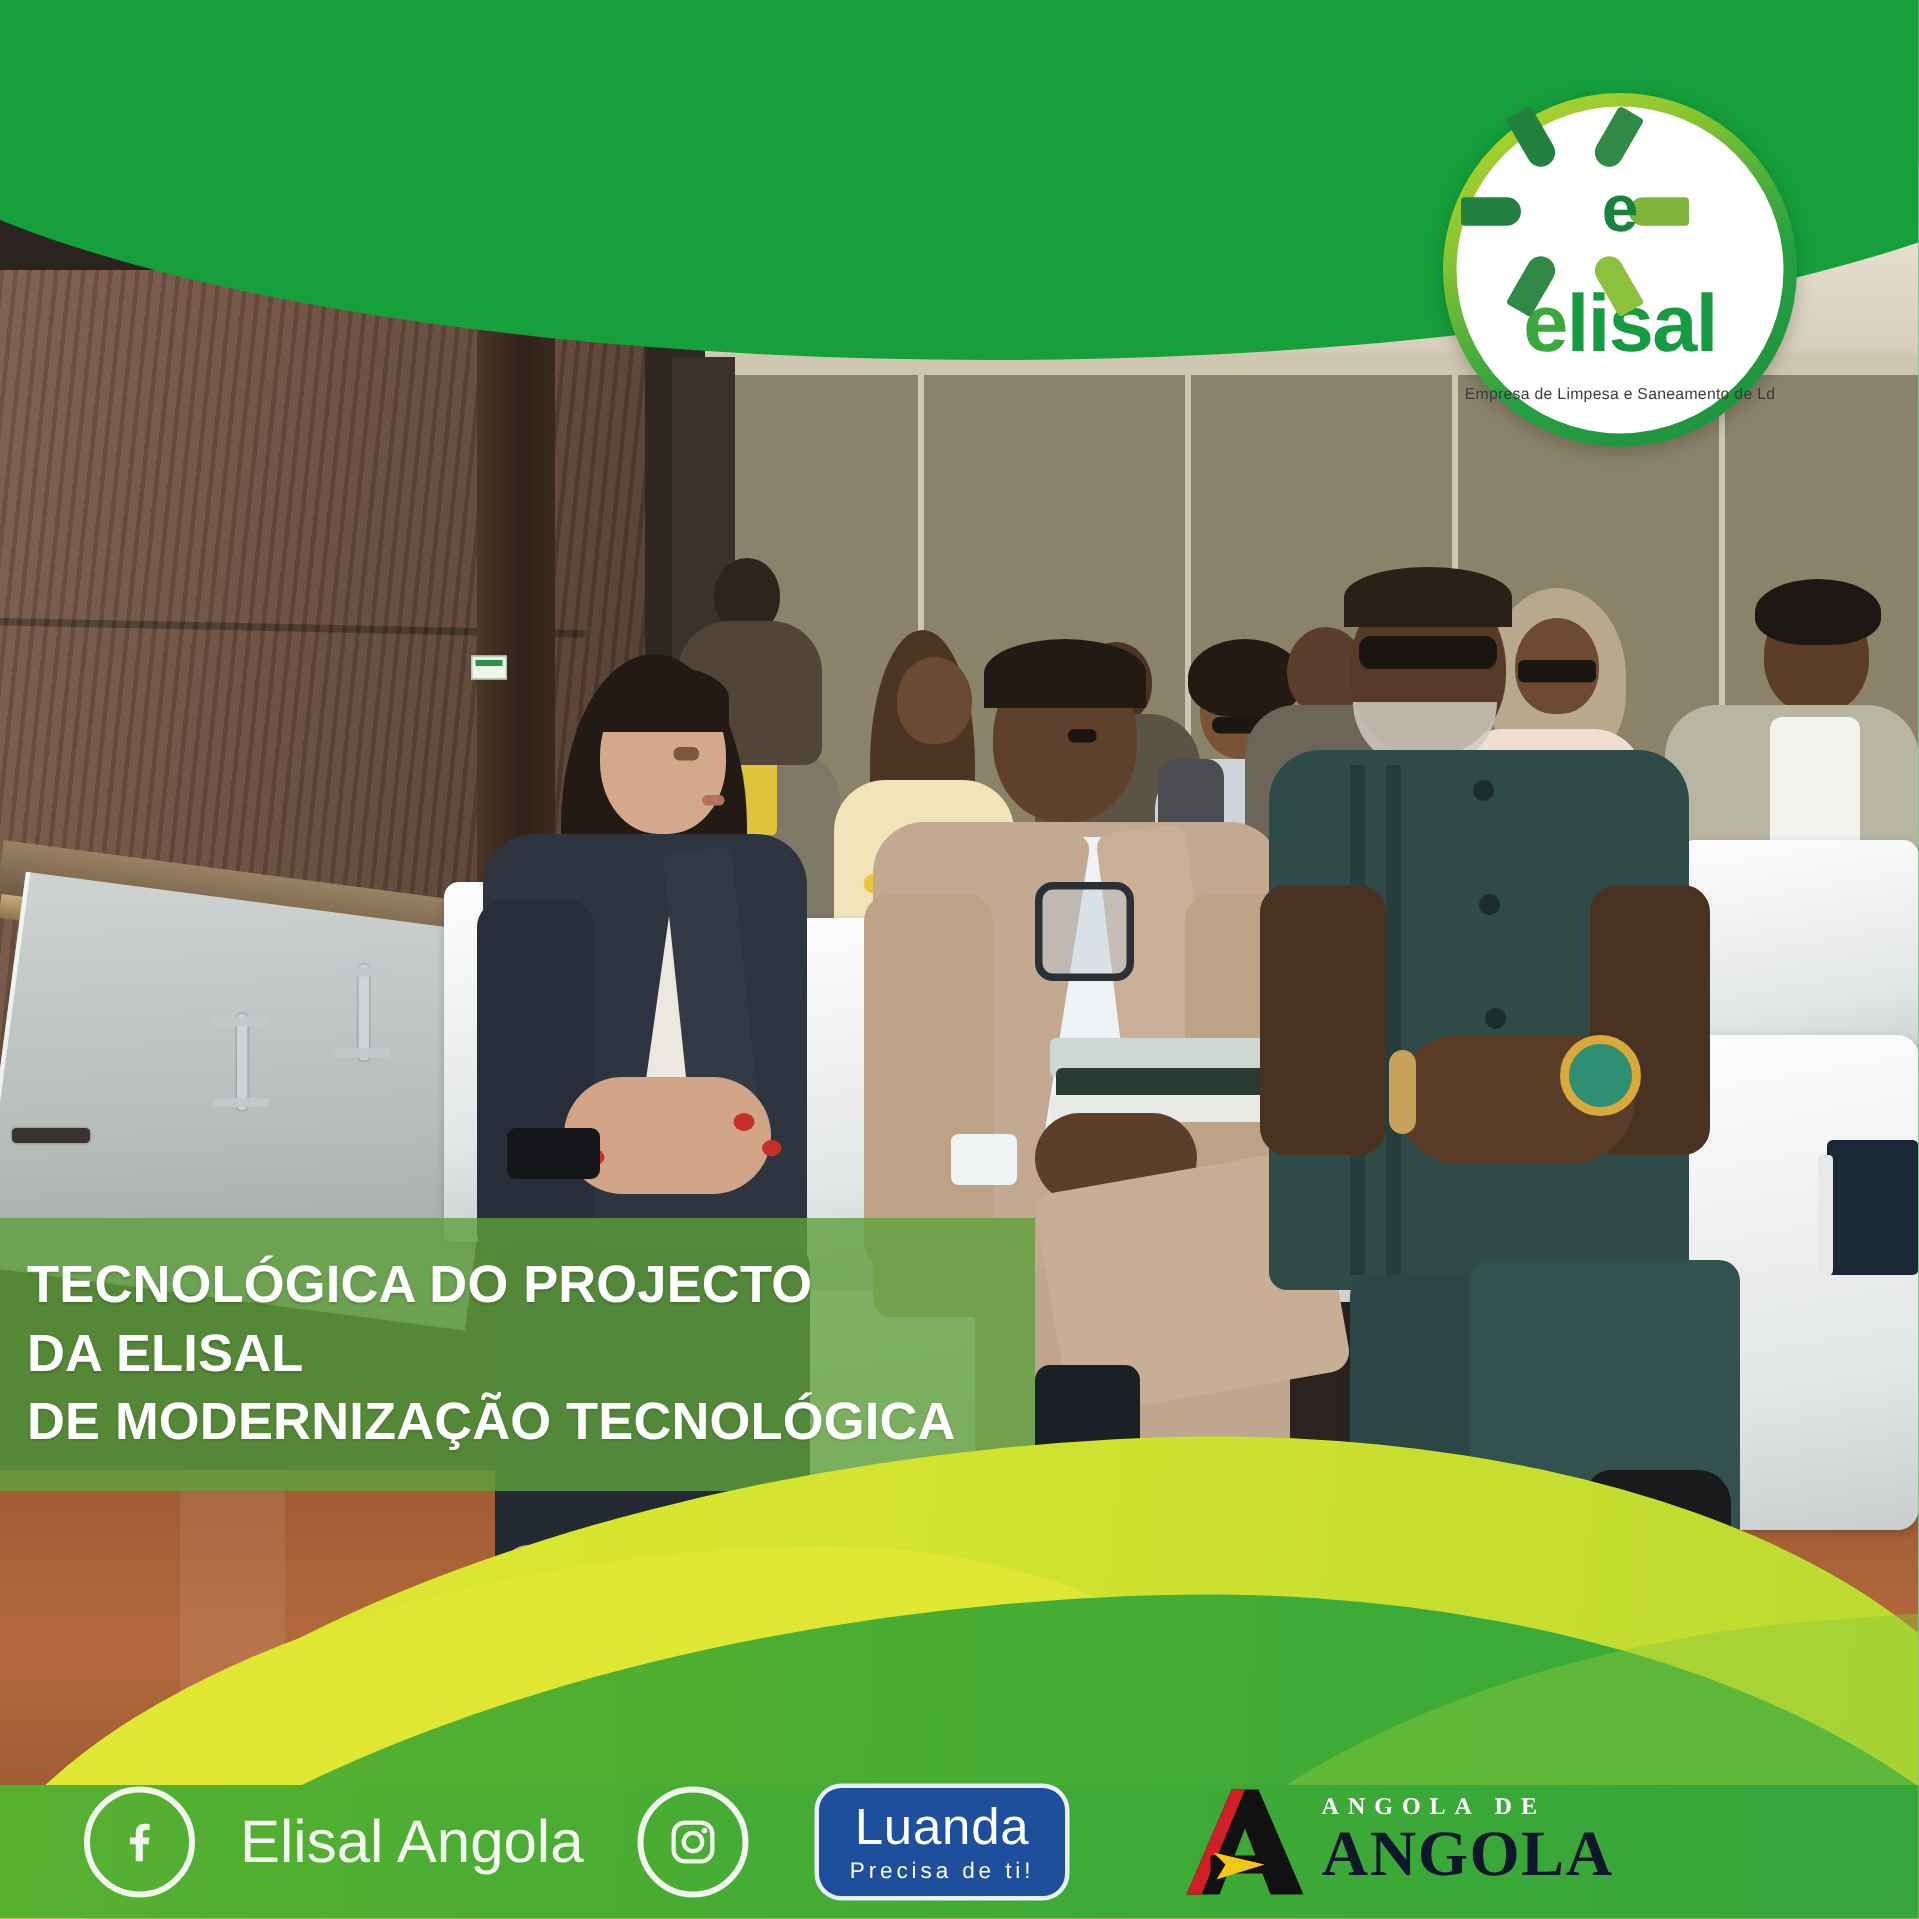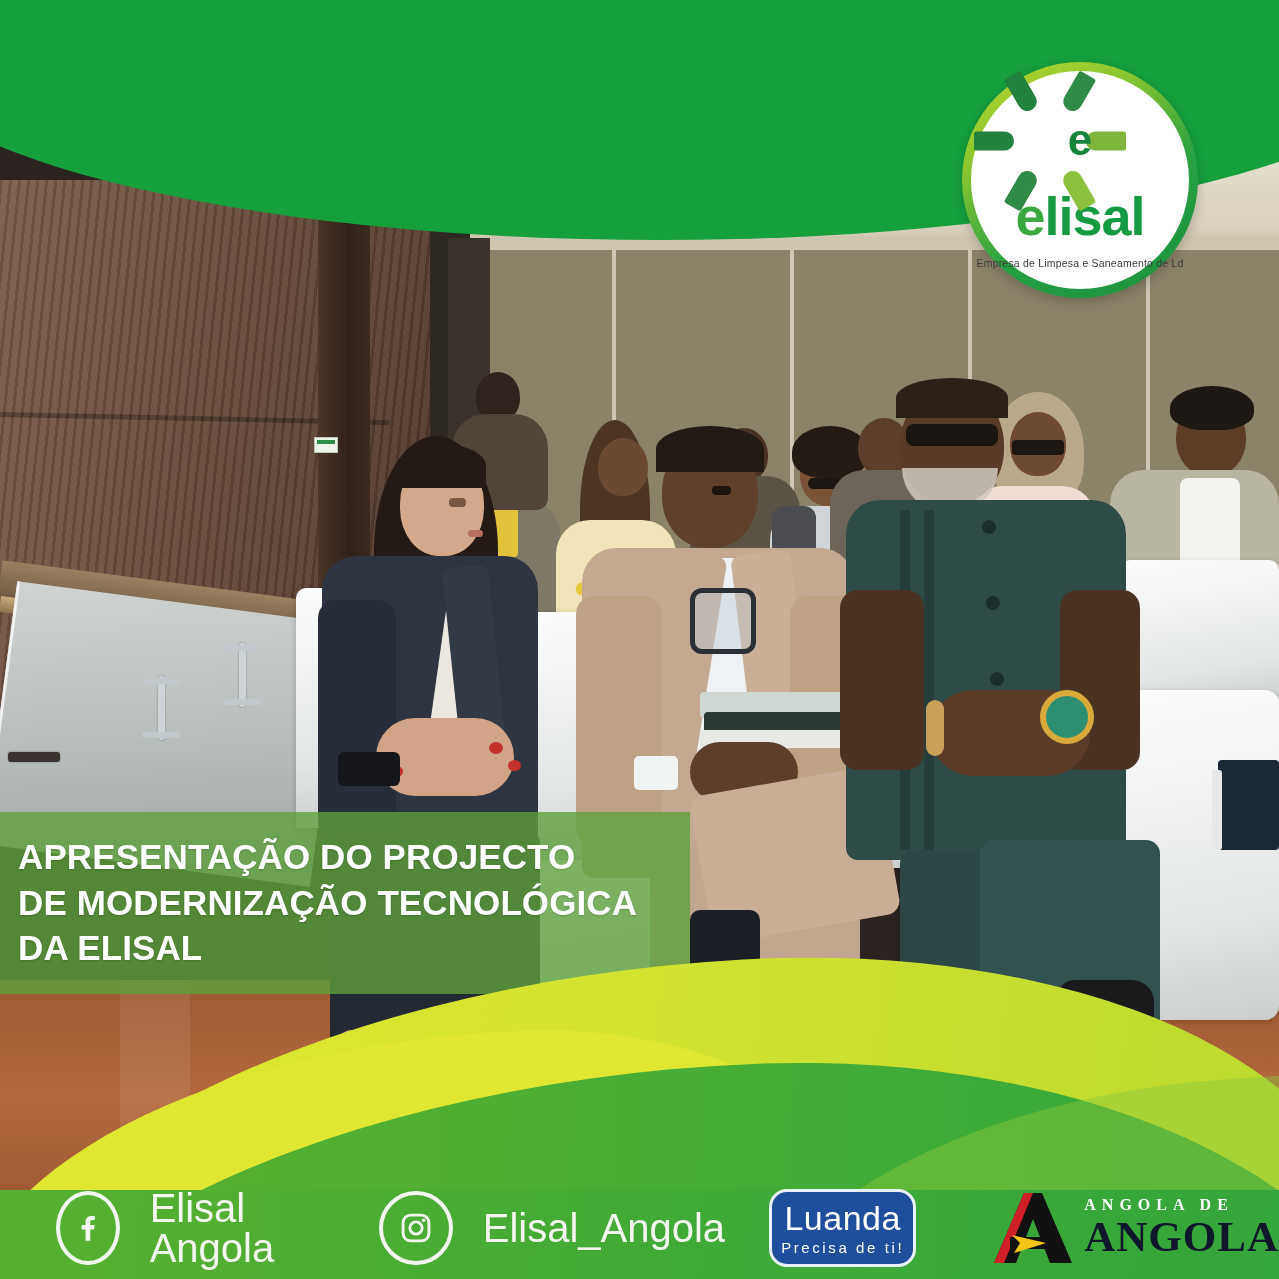--- a/index.html
+++ b/index.html
@@ -314,23 +314,23 @@
       </div>
       <div class="brand">
         <span class="lt">e</span><span>lisal</span>
       </div>
       <div class="tagline">Empresa de Limpesa e Saneamento de Ld</div>
     </div>
   </div>
 
   <div class="titleband">
     <div class="txt">
-      <div>APRESENTAÇÃO DO PROJECTO</div>
+      <div>TECNOLÓGICA DO PROJECTO</div>
+      <div>DA ELISAL</div>
       <div>DE MODERNIZAÇÃO TECNOLÓGICA</div>
-      <div>DA ELISAL</div>
     </div>
   </div>
 
   <div class="wave-yellow"></div>
   <div class="wave-yellow2"></div>
   <div class="wave-green"></div>
   <div class="wave-green-lt"></div>
   <div class="footer-solid"></div>
 
   <div class="footer">
@@ -345,21 +345,20 @@
     </div>
 
     <div class="social" style="margin-left:36px;">
       <div class="soc-ring">
         <svg width="36" height="36" viewBox="0 0 24 24" aria-hidden="true">
           <rect x="3.4" y="3.4" width="17.2" height="17.2" rx="5" ry="5" fill="none" stroke="#f2f7ee" stroke-width="1.9"></rect>
           <circle cx="12" cy="12" r="4.1" fill="none" stroke="#f2f7ee" stroke-width="1.9"></circle>
           <circle cx="17.1" cy="6.9" r="1.25" fill="#f2f7ee"></circle>
         </svg>
       </div>
-      <span class="soc-label">Elisal_Angola</span>
     </div>
 
     <div class="luanda" style="margin-left:44px;">
       <div class="l1">Luanda</div>
       <div class="l2">Precisa de ti!</div>
     </div>
 
     <div class="gov" style="margin-left:78px;">
       <div class="gov-mark">
         <svg width="78" height="74" viewBox="0 0 78 74" aria-hidden="true">

